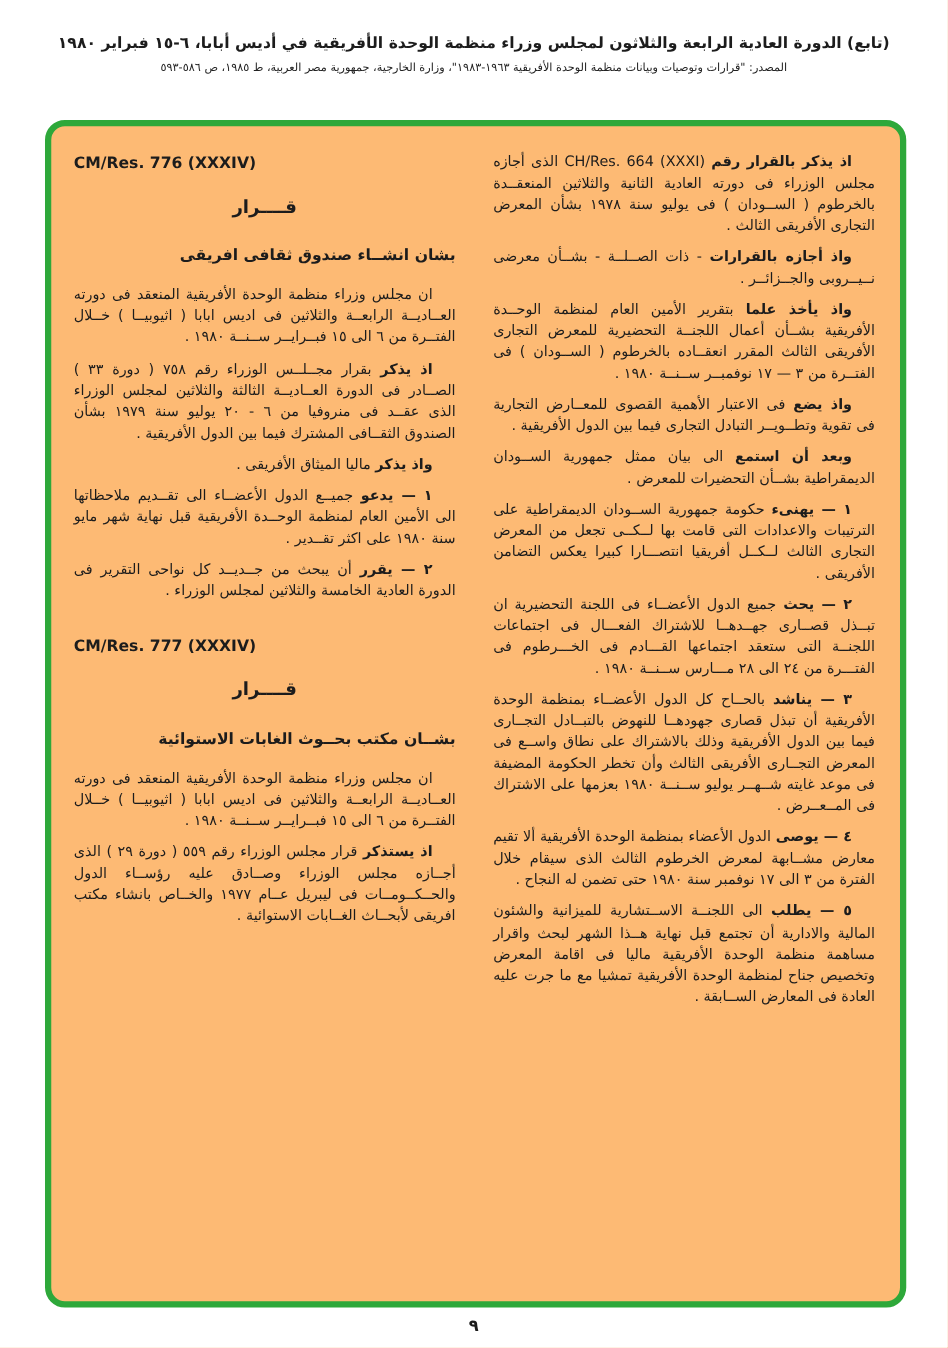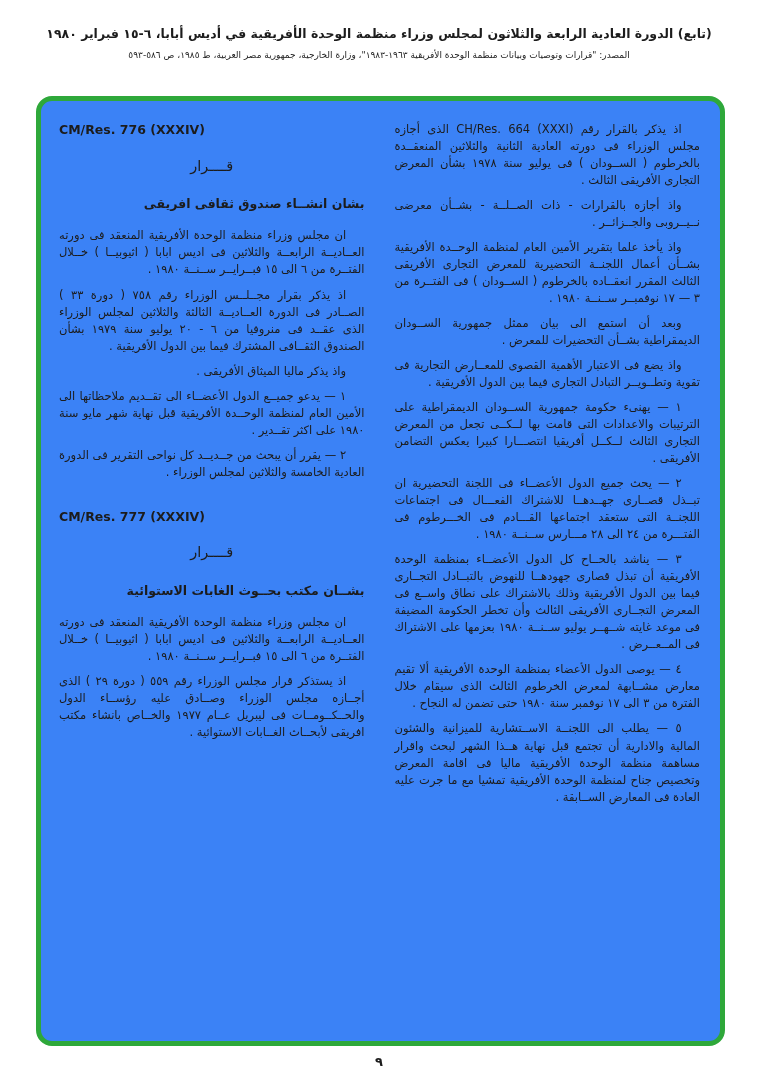--- a/index.html
+++ b/index.html
@@ -26,21 +26,21 @@
     margin-top: 9px;
     color: #222222;
   }
 
   .content-frame {
     position: absolute;
     left: 36px; right: 33px; top: 96px;
     height: 950px;
     border: 5px solid #2ea83a;
     border-radius: 16px;
-    background: #3b82f6;
+    background: #fdba74;
     padding: 20px 20px 12px 18px;
     overflow: hidden;
   }
 
   .columns { display: flex; direction: ltr; gap: 30px; height: 100%; }
   .column {
     flex: 1 1 0;
     direction: rtl;
     text-align: justify;
     font-size: 11.5px;
@@ -49,31 +49,31 @@
 
   .res-ref {
     direction: ltr;
     text-align: left;
     font-weight: bold;
     font-size: 12.5px;
     margin: 0 0 16px 0;
   }
   .res-title {
     text-align: center;
-    font-weight: normal;
+    font-weight: bold;
     font-size: 14.5px;
     margin: 0 0 18px 0;
   }
   .res-subject {
     font-weight: bold;
     font-size: 12.5px;
     margin: 0 0 14px 0;
   }
   .para { margin: 0 0 8px 0; text-indent: 1.6em; }
-  .para .lead { font-weight: normal; }
+  .para .lead { font-weight: bold; }
   .res-block.second { margin-top: 27px; }
 
   .page-number {
     position: absolute;
     bottom: 9px; left: 0; right: 0;
     text-align: center;
     font-weight: bold;
     font-size: 13px;
   }
 </style>
@@ -112,22 +112,22 @@
           <p class="para"><span class="rest">ان مجلس وزراء منظمة الوحدة الأفريقية المنعقد فى دورته العــاديــة الرابعــة والثلاثين فى اديس ابابا ( اثيوبيــا ) خــلال الفتــرة من ٦ الى ١٥ فبــرايــر ســنــة ١٩٨٠ .</span></p>
           <p class="para"><b class="lead">اذ يستذكر</b> <span class="rest">قرار مجلس الوزراء رقم ٥٥٩ ( دورة ٢٩ ) الذى أجــازه مجلس الوزراء وصــادق عليه رؤســاء الدول والحــكــومــات فى ليبريل عــام ١٩٧٧ والخــاص بانشاء مكتب افريقى لأبحــاث الغــابات الاستوائية .</span></p>
         </div>
 
       </section>
 
       <section class="column">
         <p class="para"><b class="lead">اذ يذكر بالقرار رقم</b> <span class="rest">CH/Res. 664 (XXXI) الذى أجازه مجلس الوزراء فى دورته العادية الثانية والثلاثين المنعقــدة بالخرطوم ( الســودان ) فى يوليو سنة ١٩٧٨ بشأن المعرض التجارى الأفريقى الثالث .</span></p>
         <p class="para"><b class="lead">واذ أجازه بالقرارات</b> <span class="rest">- ذات الصــلــة - بشــأن معرضى نــيــروبى والجــزائــر .</span></p>
         <p class="para"><b class="lead">واذ يأخذ علما</b> <span class="rest">بتقرير الأمين العام لمنظمة الوحــدة الأفريقية بشــأن أعمال اللجنــة التحضيرية للمعرض التجارى الأفريقى الثالث المقرر انعقــاده بالخرطوم ( الســودان ) فى الفتــرة من ٣ — ١٧ نوفمبــر ســنــة ١٩٨٠ .</span></p>
+        <p class="para"><b class="lead">واذ يضع</b> <span class="rest">فى الاعتبار الأهمية القصوى للمعــارض التجارية فى تقوية وتطــويــر التبادل التجارى فيما بين الدول الأفريقية .</span></p>
         <p class="para"><b class="lead">وبعد أن استمع</b> <span class="rest">الى بيان ممثل جمهورية الســودان الديمقراطية بشــأن التحضيرات للمعرض .</span></p>
-        <p class="para"><b class="lead">واذ يضع</b> <span class="rest">فى الاعتبار الأهمية القصوى للمعــارض التجارية فى تقوية وتطــويــر التبادل التجارى فيما بين الدول الأفريقية .</span></p>
         <p class="para"><b class="lead">١ — يهنىء</b> <span class="rest">حكومة جمهورية الســودان الديمقراطية على الترتيبات والاعدادات التى قامت بها لــكــى تجعل من المعرض التجارى الثالث لــكــل أفريقيا انتصـــارا كبيرا يعكس التضامن الأفريقى .</span></p>
         <p class="para"><b class="lead">٢ — يحث</b> <span class="rest">جميع الدول الأعضــاء فى اللجنة التحضيرية ان تبــذل قصــارى جهــدهــا للاشتراك الفعـــال فى اجتماعات اللجنــة التى ستعقد اجتماعها القـــادم فى الخـــرطوم فى الفتـــرة من ٢٤ الى ٢٨ مـــارس ســنــة ١٩٨٠ .</span></p>
         <p class="para"><b class="lead">٣ — يناشد</b> <span class="rest">بالحــاح كل الدول الأعضــاء بمنظمة الوحدة الأفريقية أن تبذل قصارى جهودهــا للنهوض بالتبــادل التجــارى فيما بين الدول الأفريقية وذلك بالاشتراك على نطاق واســع فى المعرض التجــارى الأفريقى الثالث وأن تخطر الحكومة المضيفة فى موعد غايته شــهــر يوليو ســنــة ١٩٨٠ بعزمها على الاشتراك فى المــعــرض .</span></p>
         <p class="para"><b class="lead">٤ — يوصى</b> <span class="rest">الدول الأعضاء بمنظمة الوحدة الأفريقية ألا تقيم معارض مشــابهة لمعرض الخرطوم الثالث الذى سيقام خلال الفترة من ٣ الى ١٧ نوفمبر سنة ١٩٨٠ حتى تضمن له النجاح .</span></p>
         <p class="para"><b class="lead">٥ — يطلب</b> <span class="rest">الى اللجنــة الاســتشارية للميزانية والشئون المالية والادارية أن تجتمع قبل نهاية هــذا الشهر لبحث واقرار مساهمة منظمة الوحدة الأفريقية ماليا فى اقامة المعرض وتخصيص جناح لمنظمة الوحدة الأفريقية تمشيا مع ما جرت عليه العادة فى المعارض الســابقة .</span></p>
       </section>
 
     </div>
   </div>
 

